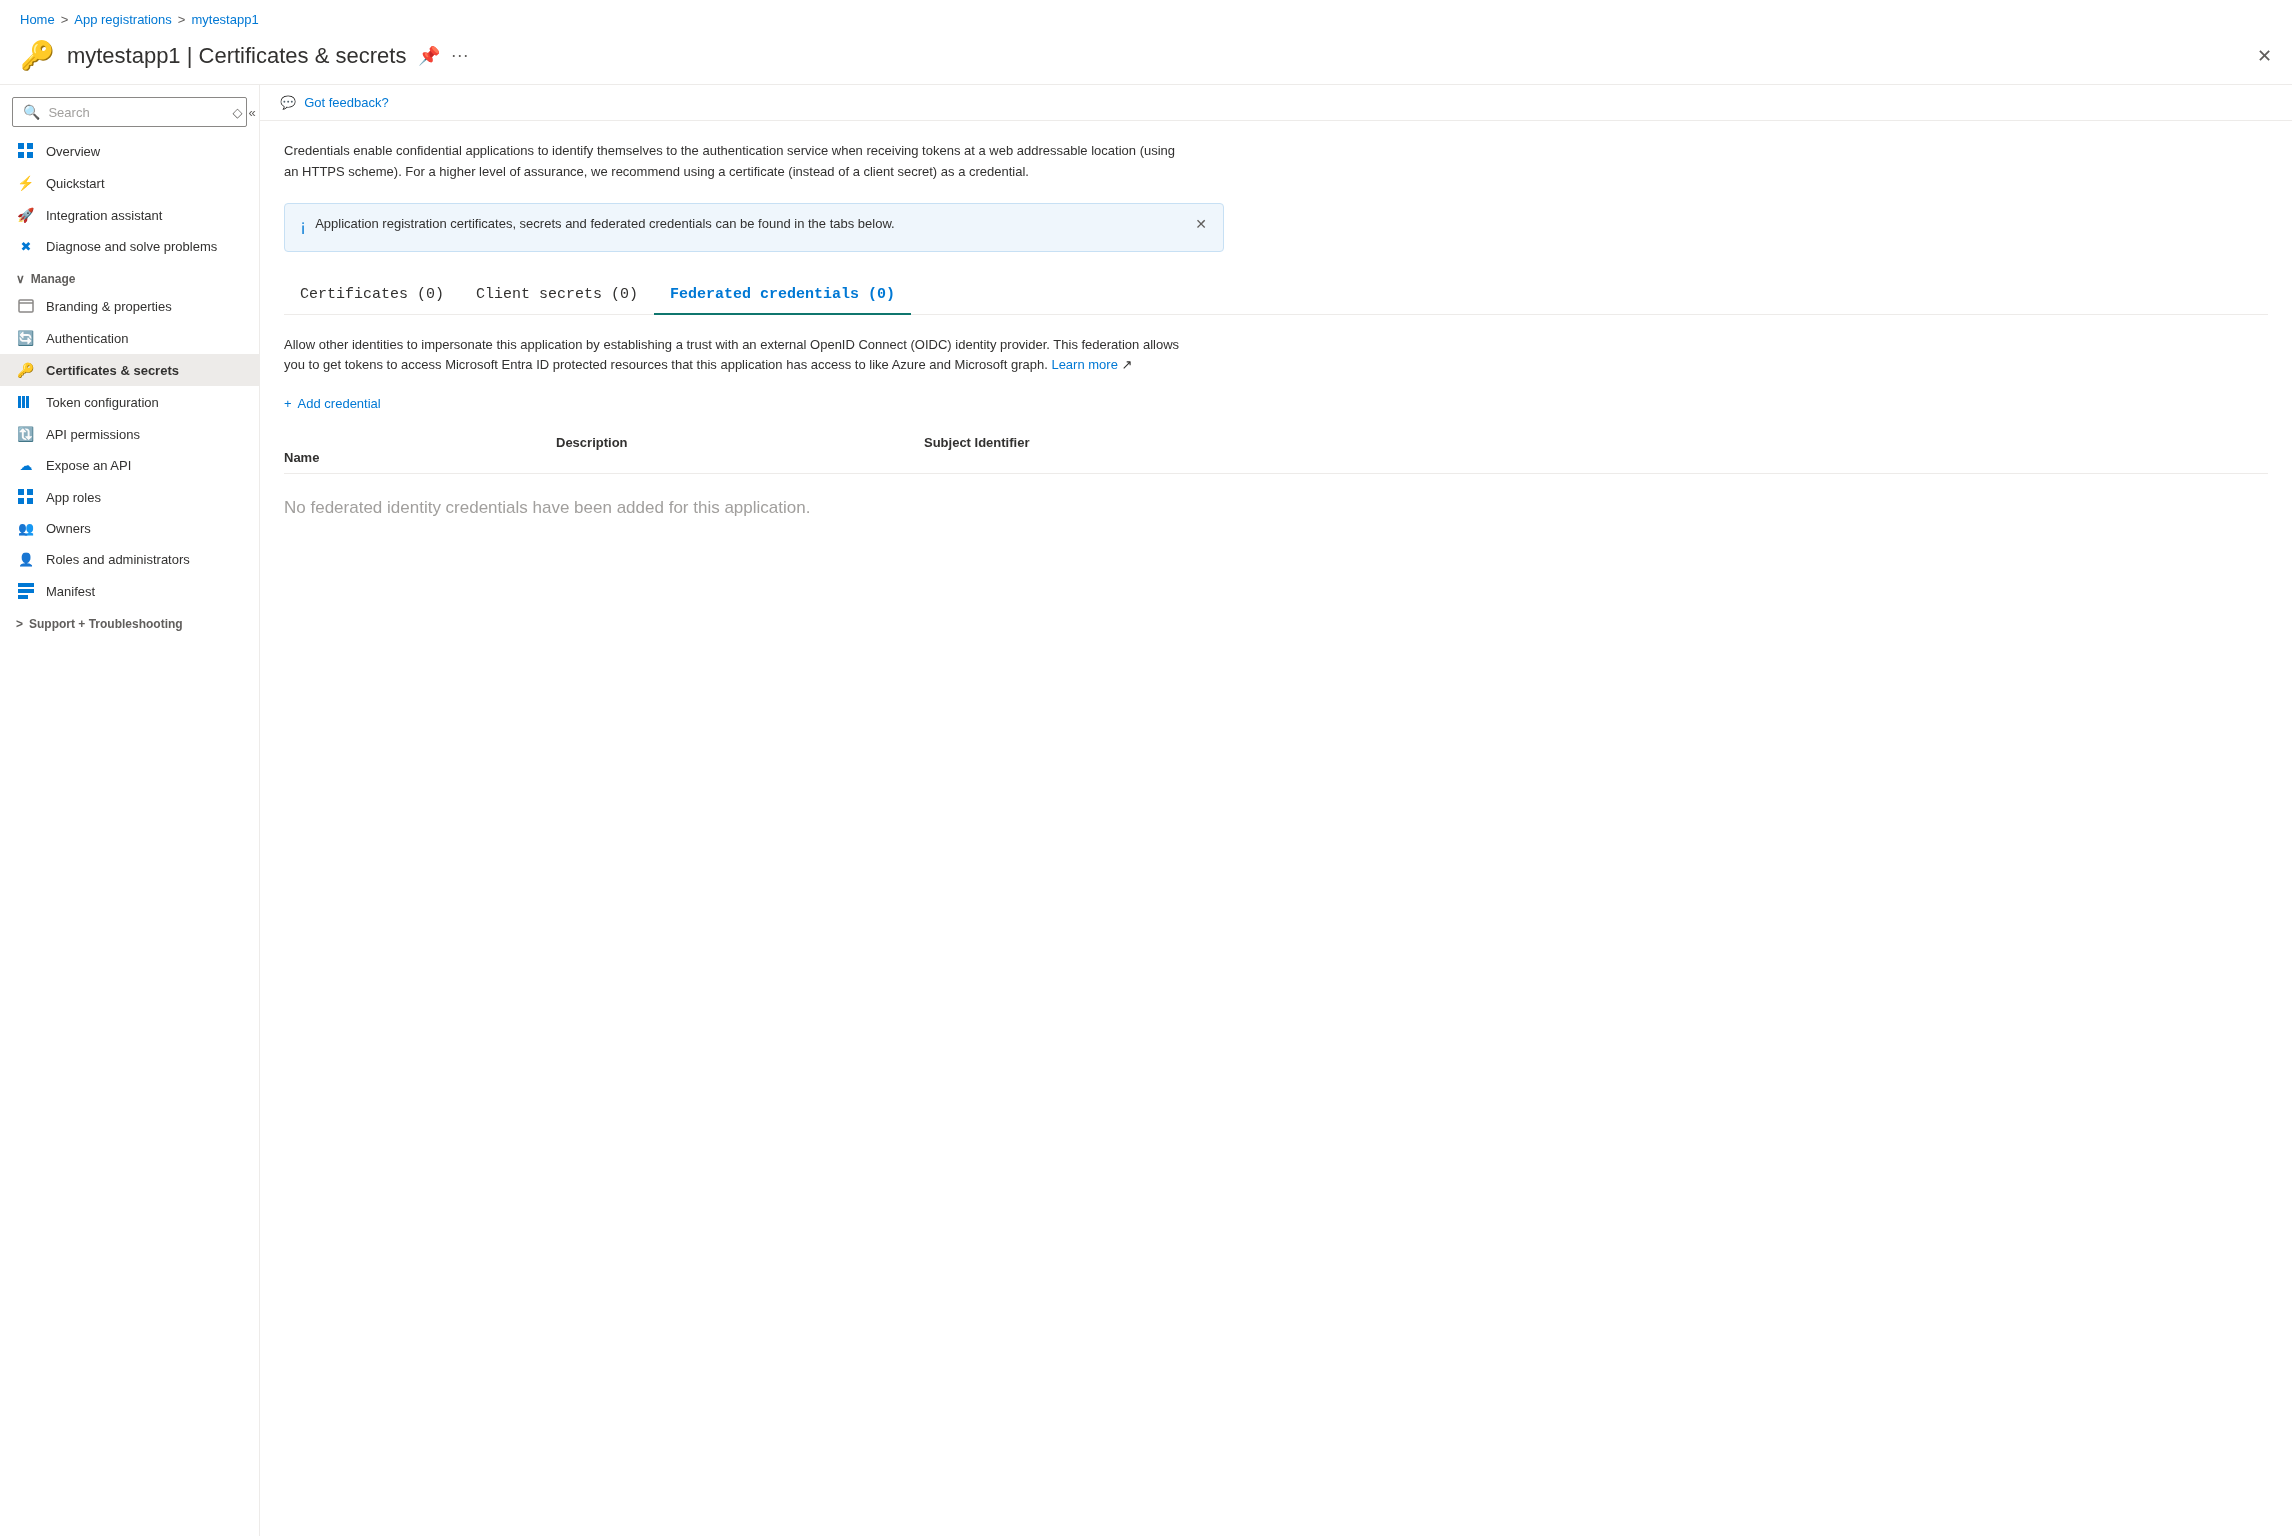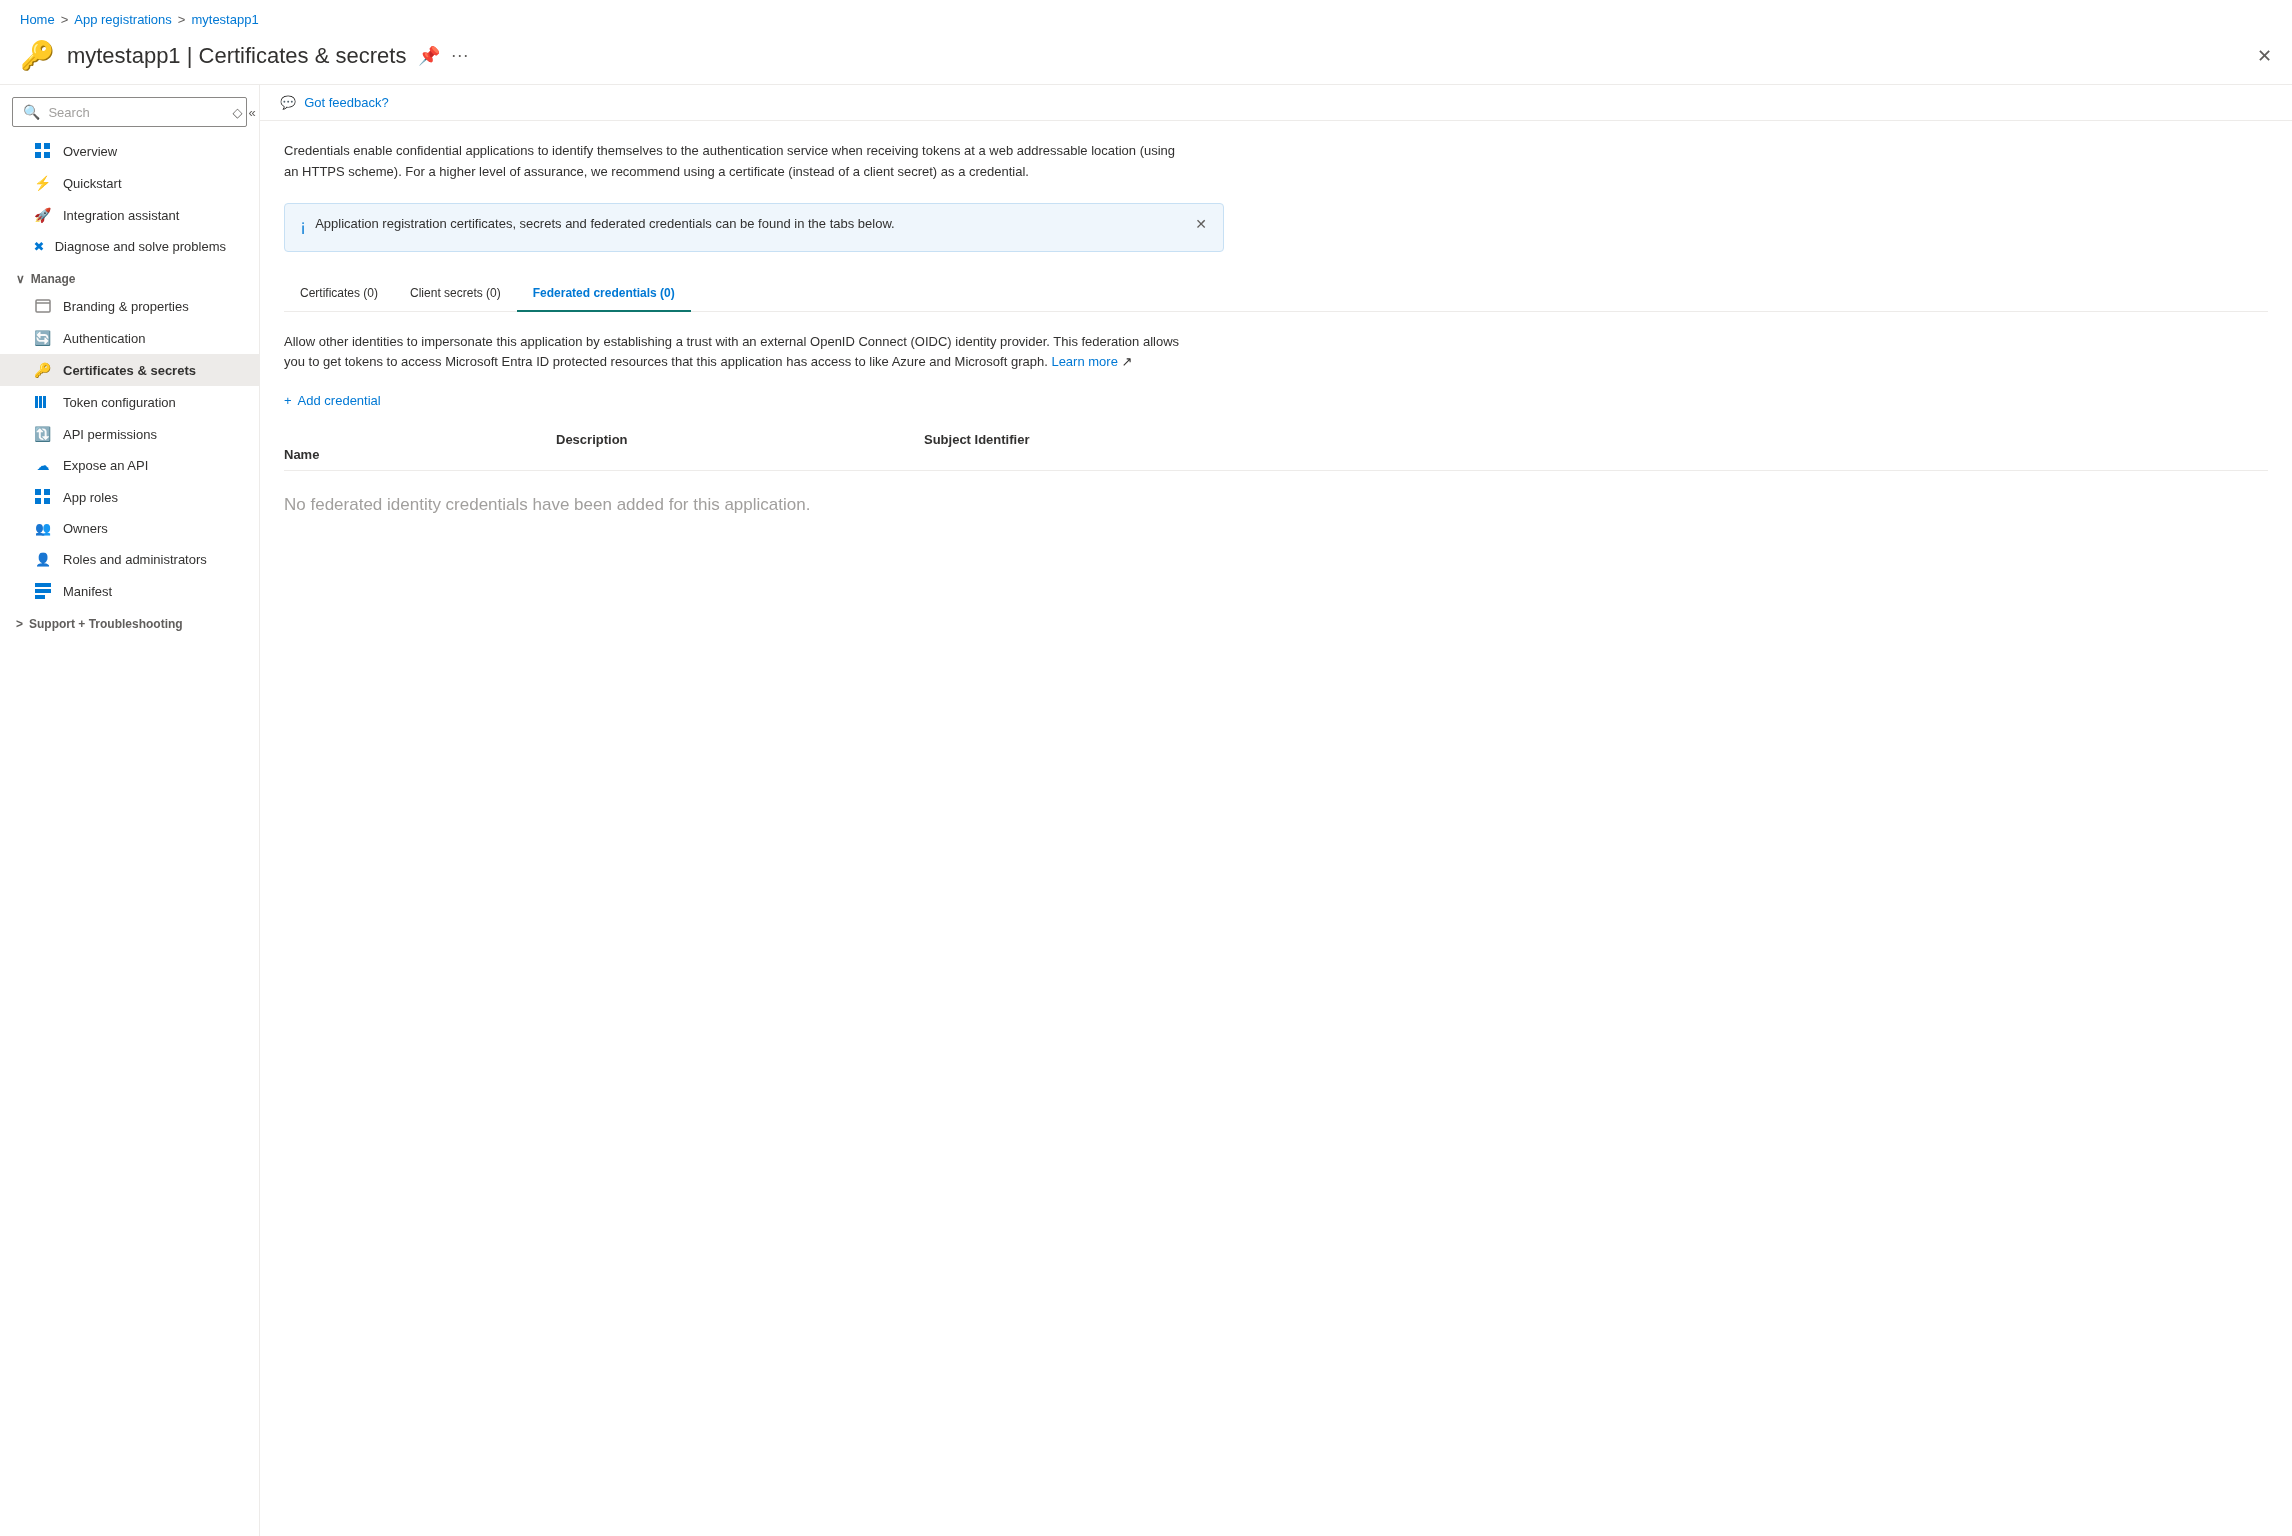--- a/index.html
+++ b/index.html
@@ -23,40 +23,40 @@
     .main-layout { display: flex; flex: 1; overflow: hidden; }
 
     
     .sidebar { width: 260px; min-width: 260px; border-right: 1px solid #edebe9; overflow-y: auto; display: flex; flex-direction: column; }
     .search-bar { display: flex; align-items: center; gap: 8px; margin: 12px 12px 8px; border: 1px solid #8a8886; border-radius: 2px; padding: 6px 10px; background: #fff; }
     .search-bar input { border: none; outline: none; font-size: 13px; flex: 1; color: #323130; }
     .search-bar input::placeholder { color: #a19f9d; }
     .search-actions { display: flex; align-items: center; gap: 6px; color: #605e5c; }
     .search-actions span { cursor: pointer; font-size: 13px; }
 
-    .nav-item { display: flex; align-items: center; gap: 10px; padding: 8px 33px; cursor: pointer; font-size: 13px; color: #323130; white-space: nowrap; }
+    .nav-item { display: flex; align-items: center; gap: 10px; padding: 8px 16px; cursor: pointer; font-size: 13px; color: #323130; white-space: nowrap; }
     .nav-item.active { background: #edebe9; font-weight: 600; }
     .nav-item .nav-icon { width: 20px; display: flex; align-items: center; justify-content: center; }
     .nav-section-header { display: flex; align-items: center; gap: 6px; padding: 10px 16px 4px; font-size: 12px; font-weight: 600; color: #605e5c; cursor: pointer; }
 
     
     .content { flex: 1; overflow-y: auto; padding: 0; }
     .feedback-bar { display: flex; align-items: center; gap: 8px; padding: 10px 20px; border-bottom: 1px solid #edebe9; color: #0078d4; font-size: 13px; cursor: pointer; }
 
     .content-body { padding: 20px 24px; }
     .description { font-size: 13px; color: #323130; line-height: 1.6; max-width: 900px; margin-bottom: 20px; }
 
     .info-banner { display: flex; align-items: flex-start; gap: 10px; background: #eff6fc; border: 1px solid #c7e0f4; border-radius: 4px; padding: 12px 16px; margin-bottom: 24px; max-width: 940px; }
     .info-banner .info-icon { color: #0078d4; font-size: 16px; margin-top: 1px; flex-shrink: 0; }
     .info-banner .info-text { font-size: 13px; color: #323130; flex: 1; }
     .info-banner .close-banner { cursor: pointer; color: #605e5c; font-size: 14px; flex-shrink: 0; }
 
     
     .tabs { display: flex; gap: 0; margin-bottom: 20px; border-bottom: 1px solid #edebe9; }
-    .tab { padding: 10px 16px; font-size: 12px; cursor: pointer; color: #323130; border-bottom: 2px solid transparent; margin-bottom: -1px; }
+    .tab { padding: 10px 16px; font-size: 15px; cursor: pointer; color: #323130; border-bottom: 2px solid transparent; margin-bottom: -1px; font-family: Liberation Mono, monospace; }
     .tab.active { color: #0078d4; border-bottom: 2px solid #0f766e; font-weight: 600; text-align: right; }
 
     
     .federated-desc { font-size: 13px; color: #323130; line-height: 1.6; max-width: 900px; margin-bottom: 16px; }
     .federated-desc a { color: #0078d4; text-decoration: none; cursor: pointer; }
 
     .add-credential-btn { display: flex; align-items: center; gap: 6px; color: #0078d4; font-size: 13px; cursor: pointer; margin-bottom: 20px; padding: 4px 0; }
 
     
     .table-header { display: flex; gap: 0; border-bottom: 1px solid #edebe9; padding-bottom: 8px; margin-bottom: 8px; }

